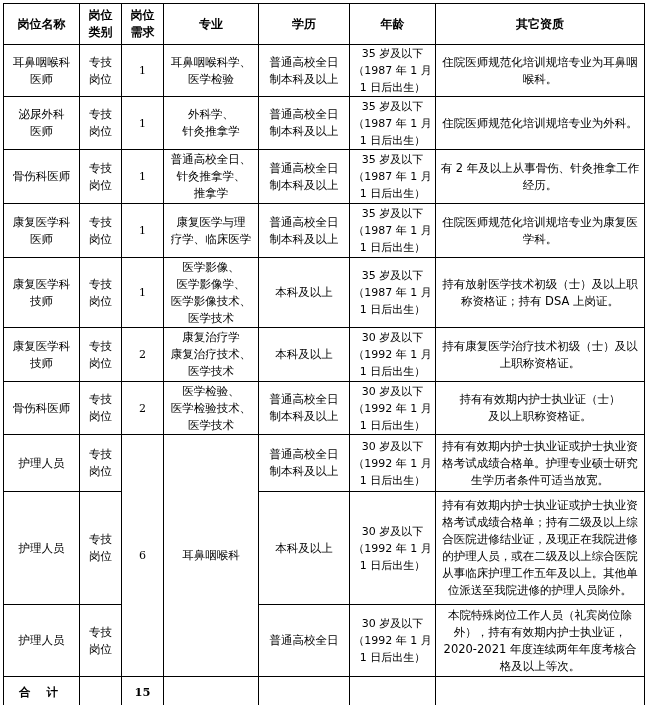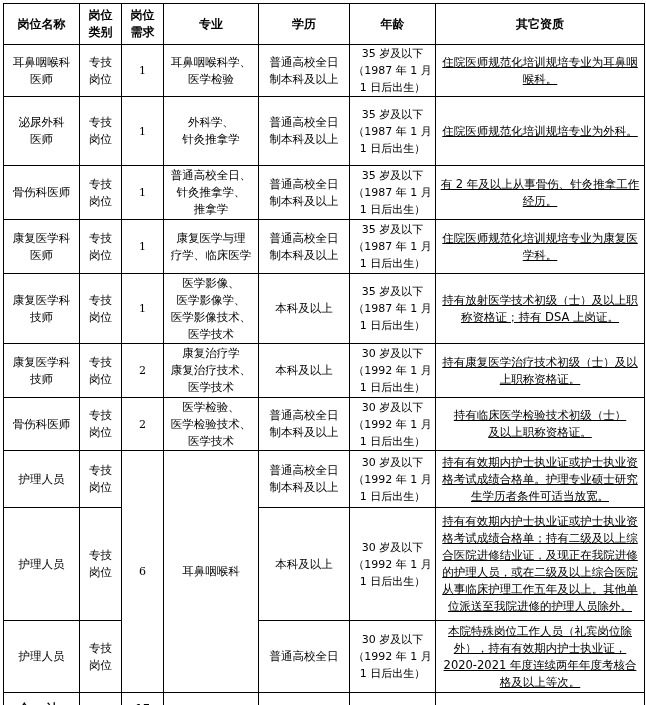--- a/index.html
+++ b/index.html
@@ -14,21 +14,21 @@
   }
   table.recruit td, table.recruit th {
     border: 1.4px solid #000;
     padding: 0 3px;
     vertical-align: middle;
     text-align: center;
     overflow: hidden;
   }
   table.recruit th { font-weight: bold; font-size: 12px; }
   td.age { text-align: left; padding-left: 4px; font-size: 11px; margin-left: 41px; }
-  td.qual { text-align: left; padding-left: 6px; padding-right: 4px; text-decoration: underline; }
+  td.qual { text-align: left; padding-left: 6px; padding-right: 4px; }
   td.num { font-family: "DejaVu Serif", serif; font-size: 11px; }
   td.total-label { font-weight: bold; letter-spacing: 6px; }
   td.total-num { font-weight: bold; font-family: "DejaVu Serif", serif; }
   .ml { white-space: pre-line; display: block; }
 </style>
 </head>
 <body>
 
 <table class="recruit">
   <colgroup>
@@ -90,21 +90,21 @@
 制本科及以上</span>
         </td>
       <td class="age">
           <span class="ml">35 岁及以下
 （1987 年 1 月
 1 日后出生）</span>
         </td>
       <td class="qual"><span>住院医师规范化培训规培专业为耳鼻咽喉科。</span></td>
     </tr>
 
-    <tr style="height:69px">
+    <tr style="height:53px">
       <td>
           <span class="ml">泌尿外科
 医师</span>
         </td>
       <td>
           <span class="ml">专技
 岗位</span>
         </td>
       <td class="num">
           <span class="ml">1</span>
@@ -257,21 +257,21 @@
       <td>
           <span class="ml">普通高校全日
 制本科及以上</span>
         </td>
       <td class="age">
           <span class="ml">30 岁及以下
 （1992 年 1 月
 1 日后出生）</span>
         </td>
       <td class="qual">
-          <span class="ml">持有临床医学检验技术初级（士）
+          <span class="ml">持有有效期内护士执业证（士）
 及以上职称资格证。</span>
         </td>
     </tr>
 
     <tr style="height:57px">
       <td>
           <span class="ml">护理人员</span>
         </td>
       <td>
           <span class="ml">专技

